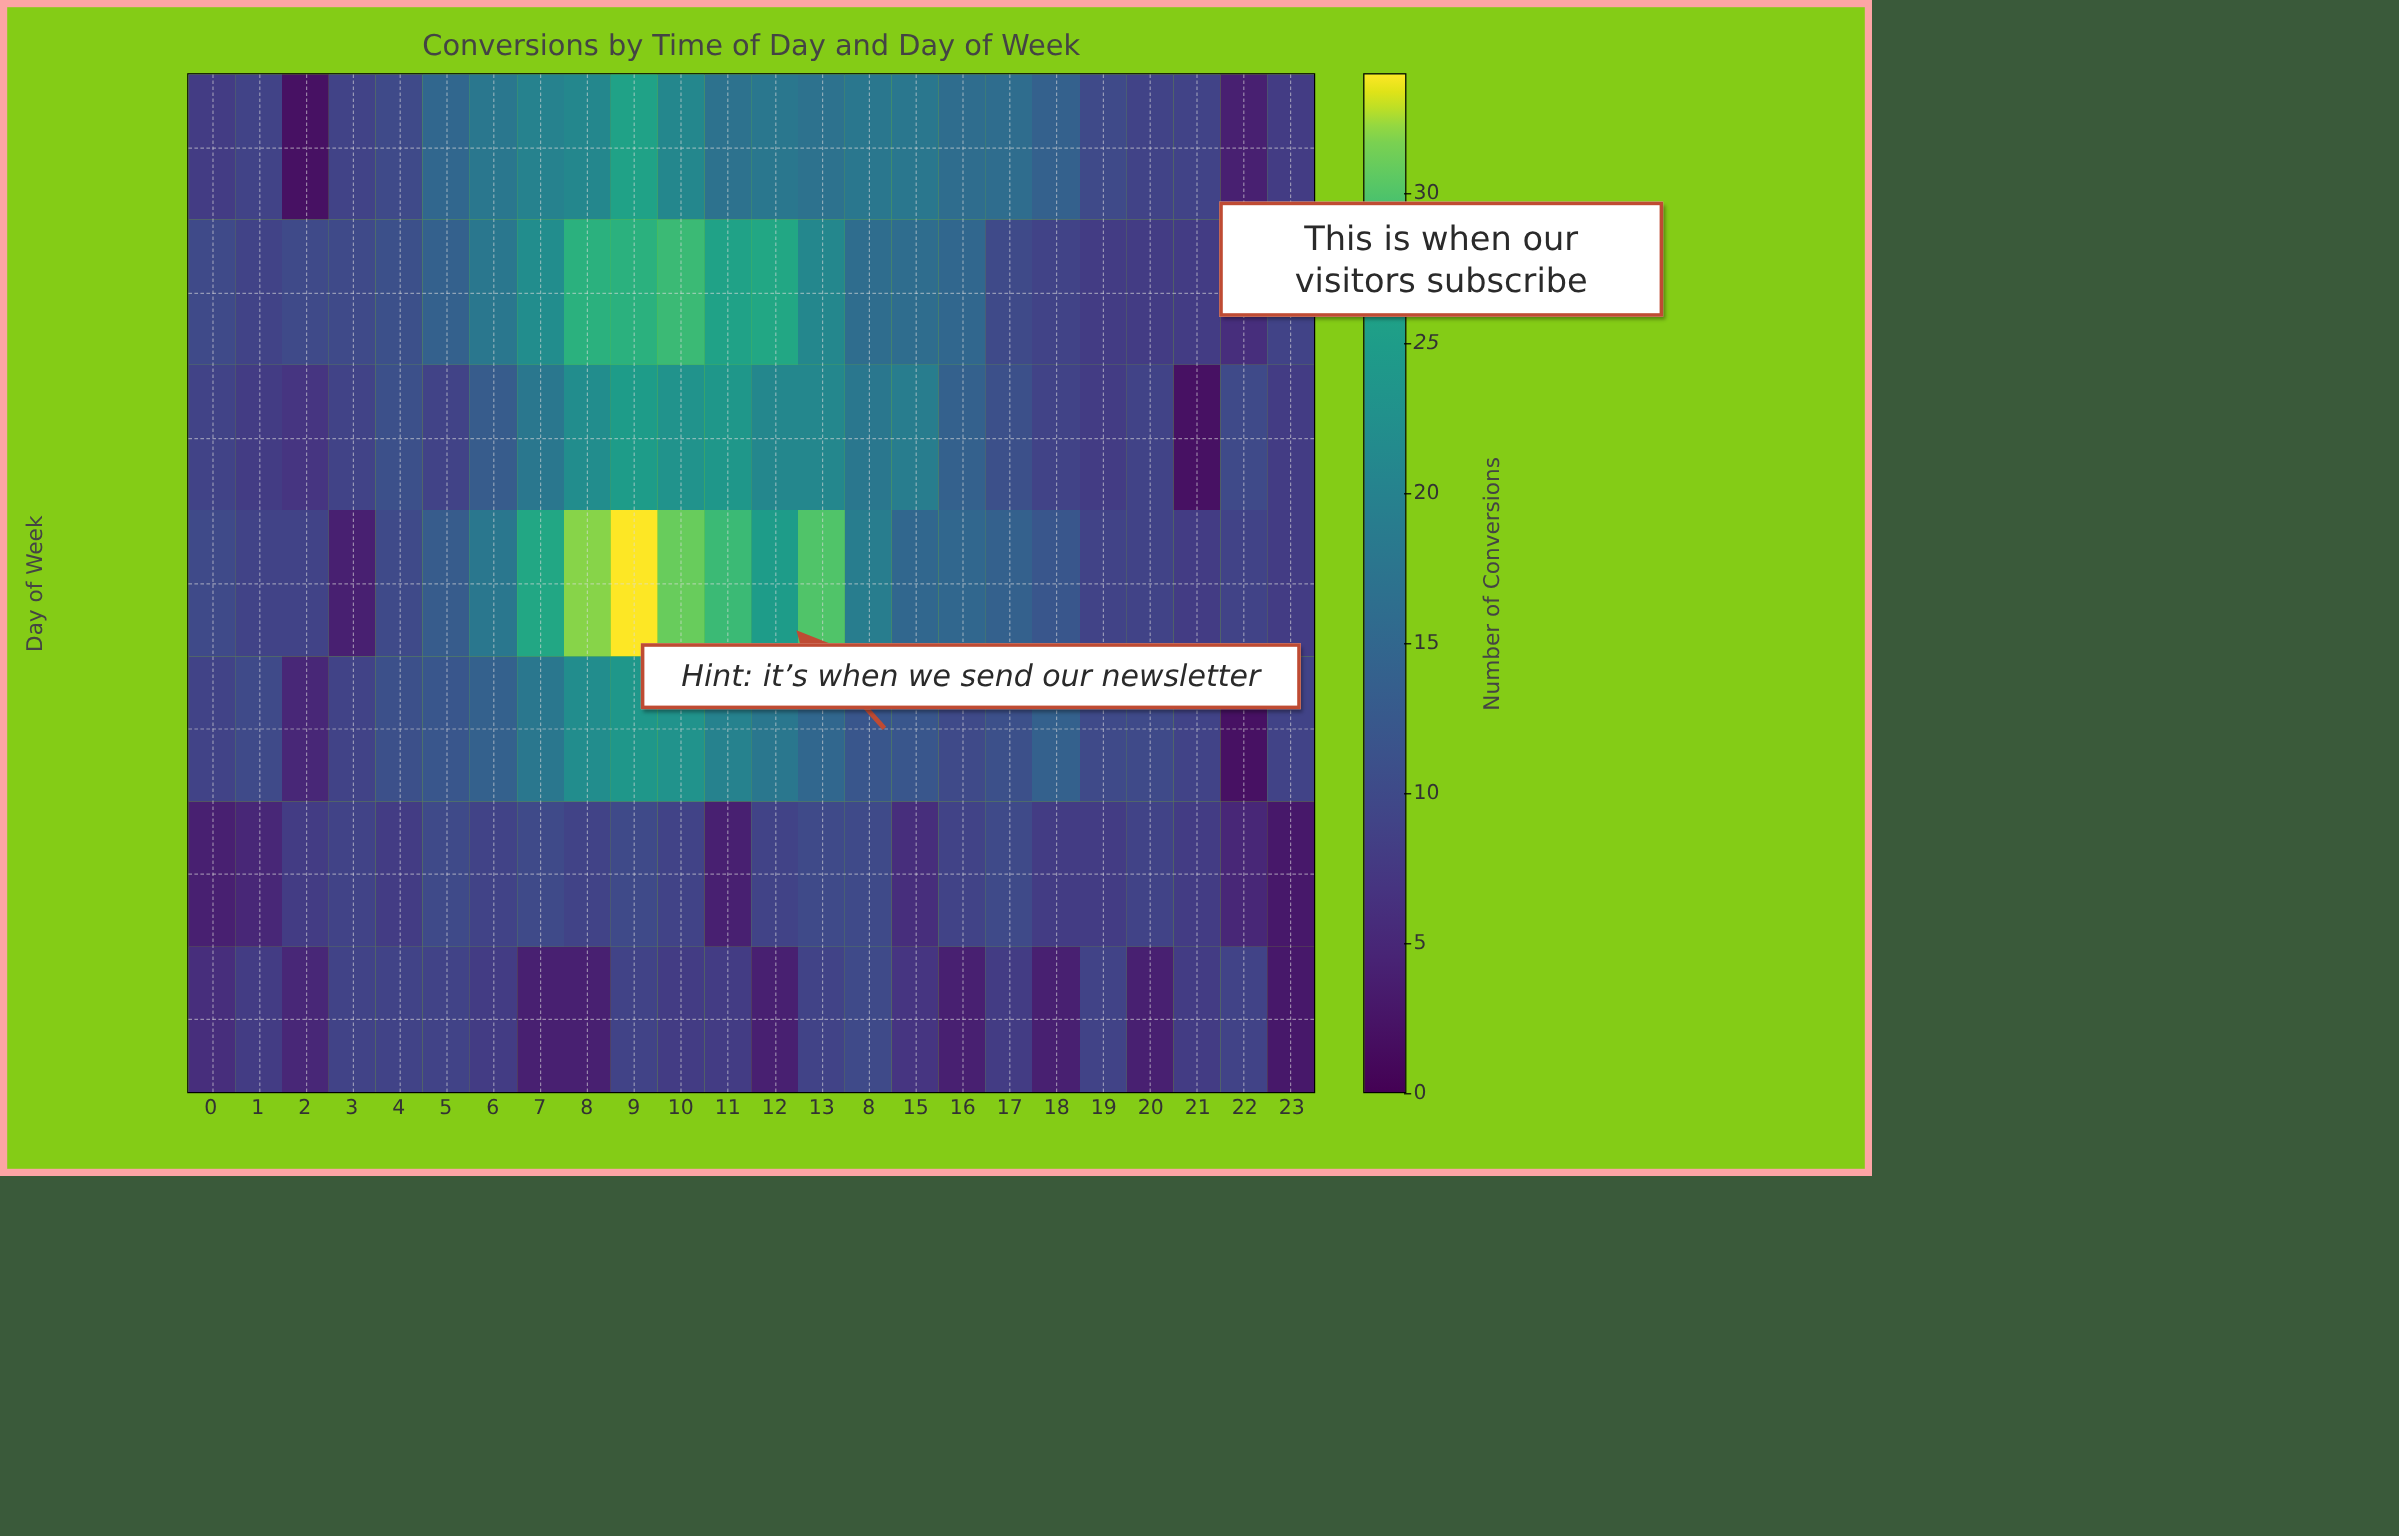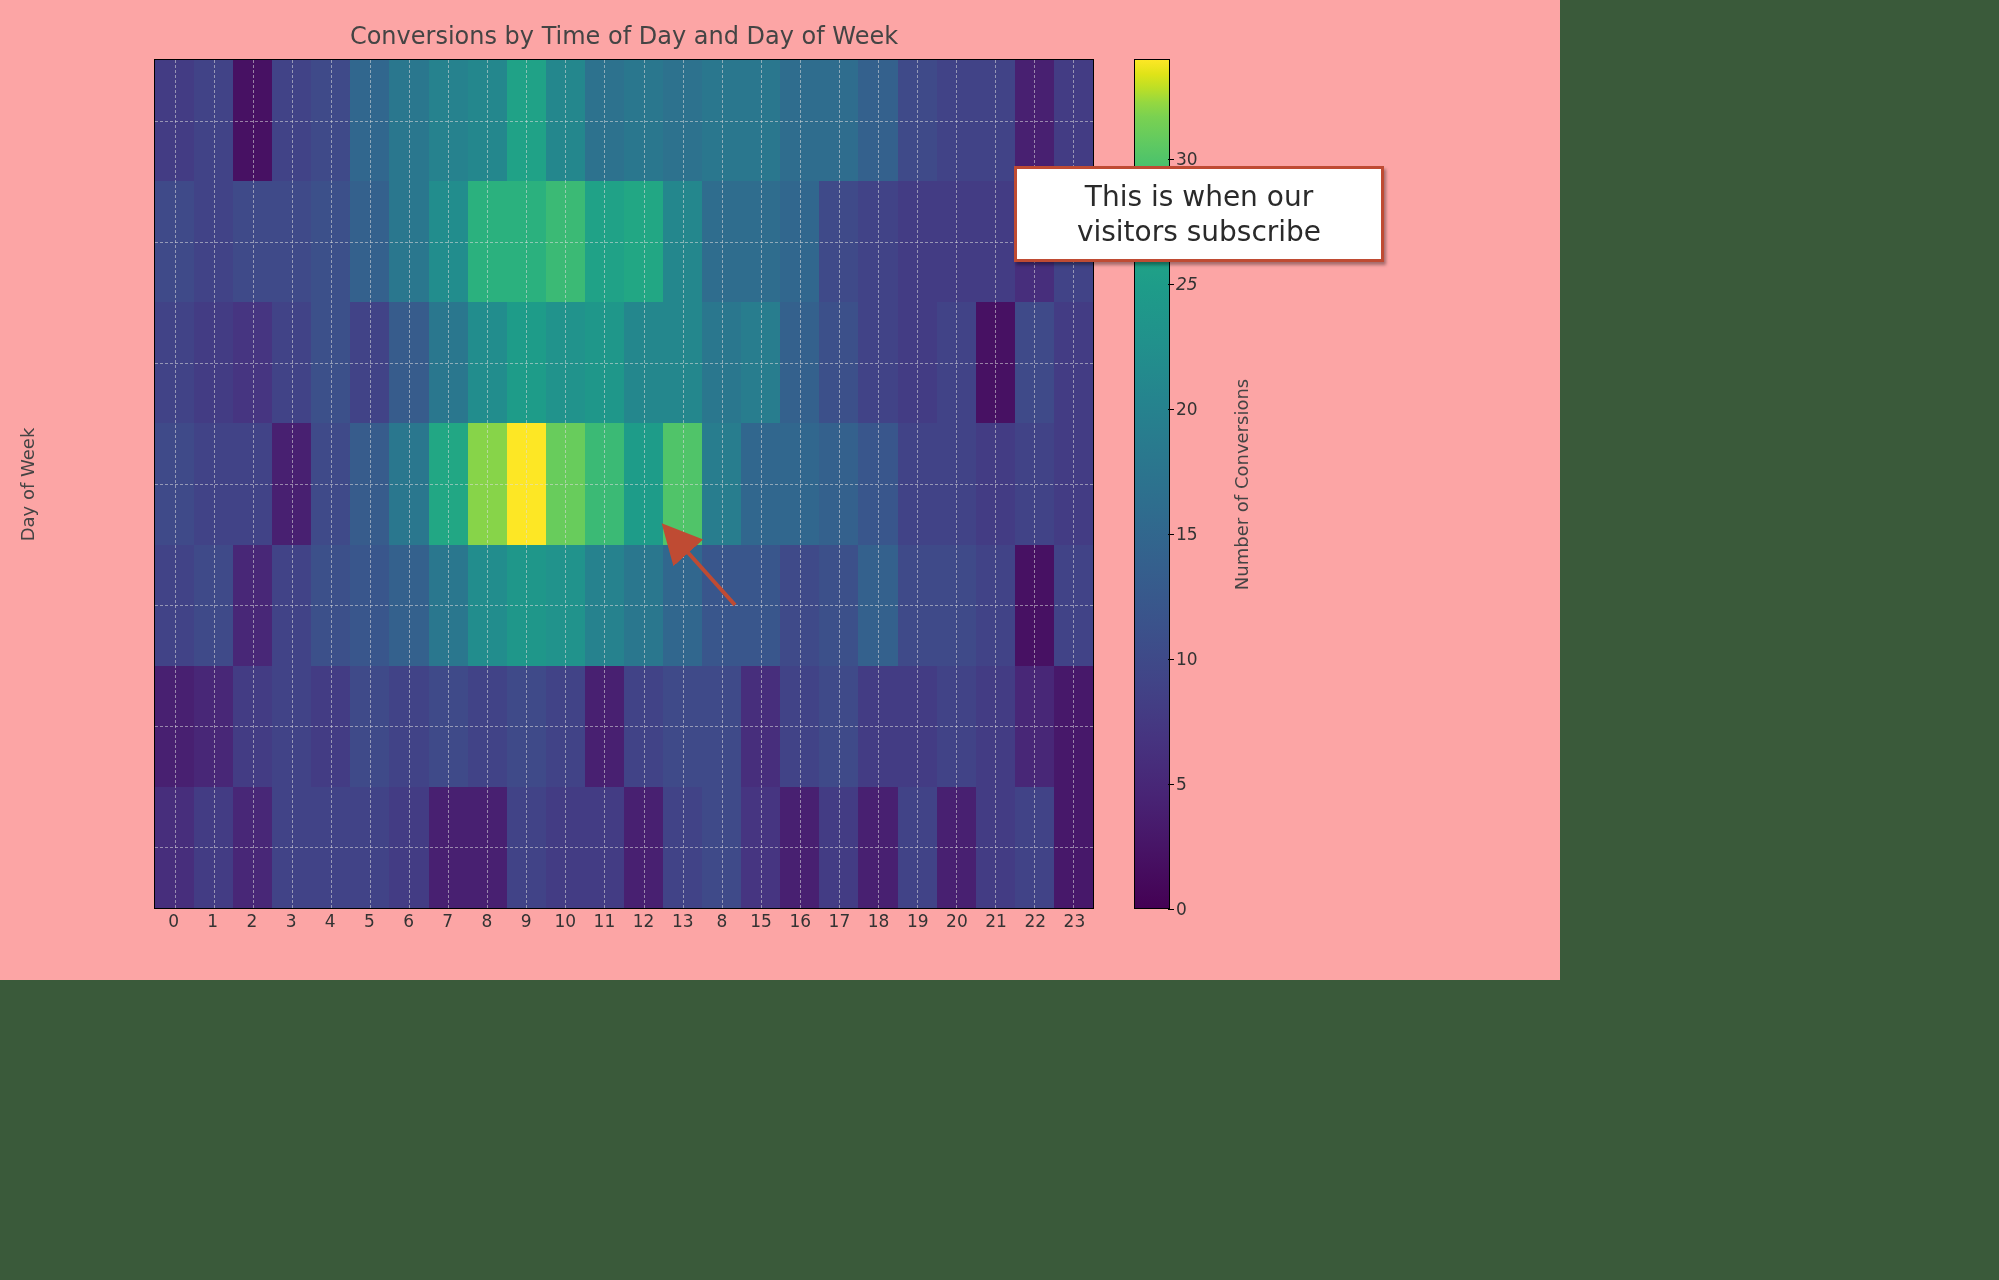--- a/index.html
+++ b/index.html
@@ -8,22 +8,22 @@
     width: 1999px;
     height: 1280px;
     font-family: "DejaVu Sans", "Helvetica Neue", Arial, sans-serif;
     color: #2a2a2a;
     background: #3a5a3a; 
   }
   .frame {
     position: relative;
     width: 1560px;
     height: 980px;
-    background: #fca5a5;
-    border: 4px solid #fca5a5;
+    background: #84cc16;
+    border: 6px solid #fca5a5;
     box-sizing: border-box;
     overflow: visible;
   }
 
   
   .plot {
     position: absolute;
     left: 150px;
     top: 55px;
     width: 940px;
@@ -425,14 +425,17 @@
         <div class="cbar-tick" style="top: 11.7647%;">30</div>
       </div>
   </div>
   <div class="cbar-label">
     <span>Number of Conversions</span>
   </div>
 
   <div class="anno-box anno1">
     <span>This is when our visitors subscribe</span>
   </div>
+  <div class="anno-box anno2">
+    <span>Hint: it’s when we send our newsletter</span>
+  </div>
 
 </div>
 
 </body></html>

